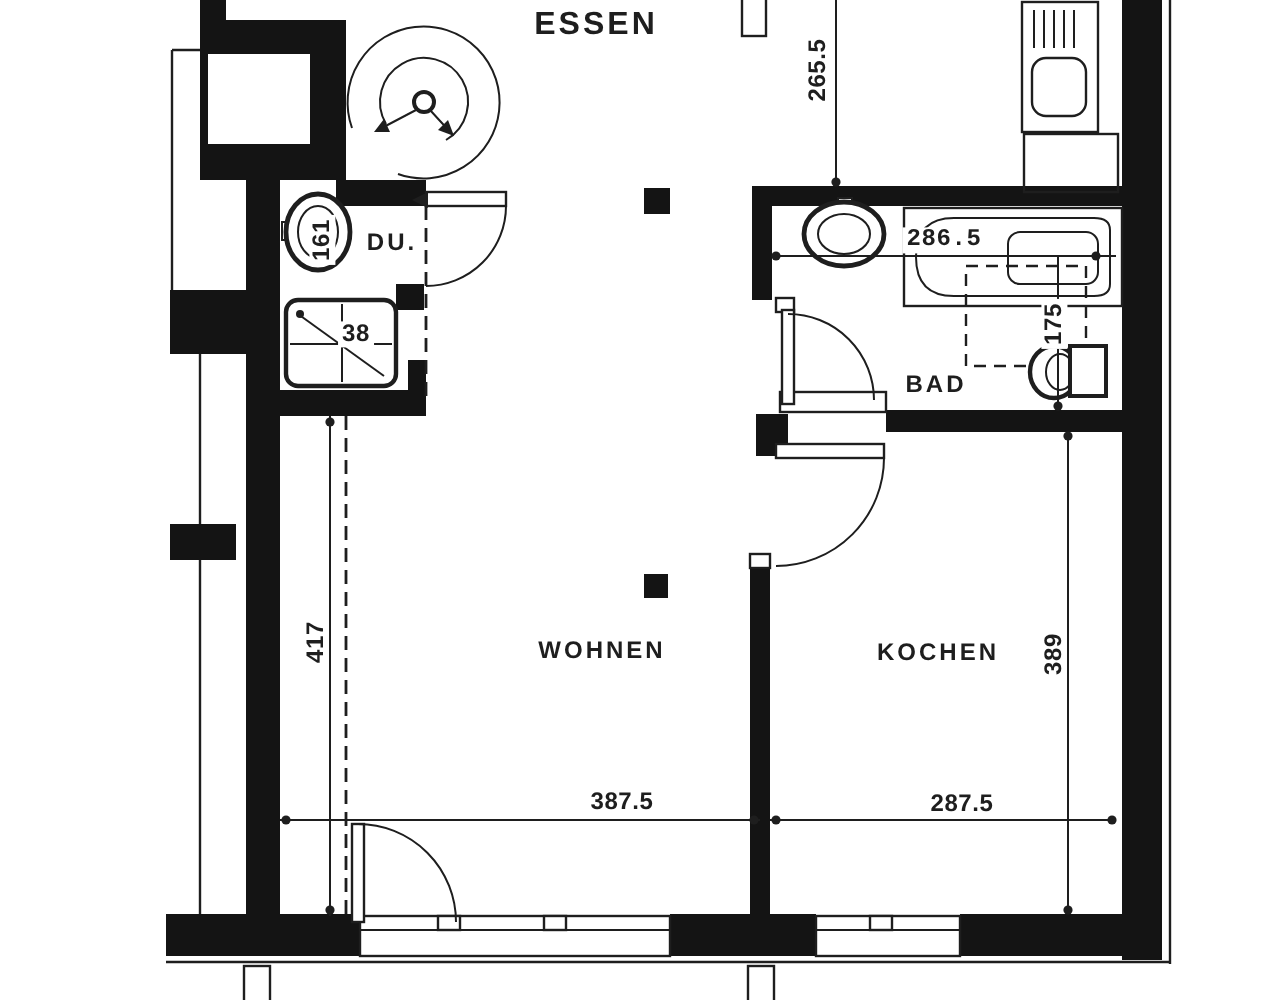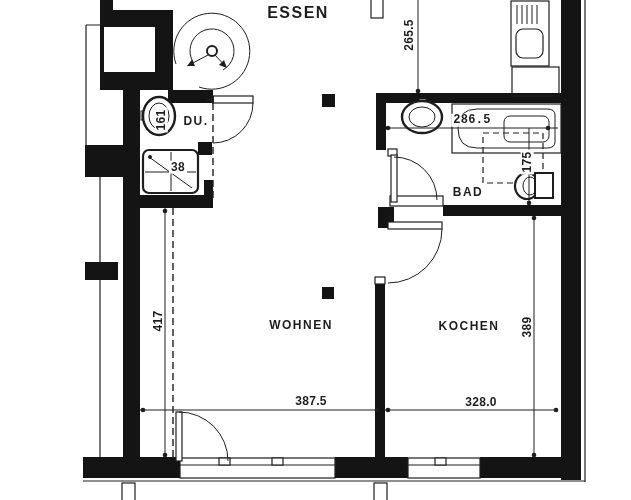--- a/index.html
+++ b/index.html
@@ -200,15 +200,15 @@
   <div class="label room-label" style="left:301px;top:325px;">WOHNEN</div>
   <div class="label room-label" style="left:469px;top:326px;">KOCHEN</div>
 
   <div class="label dim-label v" style="left:409px;top:35px;">265.5</div>
   <div class="label dim-label bg" style="left:472px;top:120px;font-family:Liberation Mono, monospace;">286.5</div>
   <div class="label dim-label v bg" style="left:527px;top:162px;">175</div>
   <div class="label dim-label v bg" style="left:161px;top:120px;">161</div>
   <div class="label dim-label bg" style="left:178px;top:167px;">38</div>
   <div class="label dim-label v" style="left:158px;top:321px;">417</div>
   <div class="label dim-label" style="left:276px;top:401px;margin-left:35px;">387.5</div>
-  <div class="label dim-label" style="left:481px;top:402px;">328.0</div>
+  <div class="label dim-label" style="left:481px;top:402px;">287.5</div>
   <div class="label dim-label v" style="left:527px;top:327px;">389</div>
 </div>
 
 </body></html>

